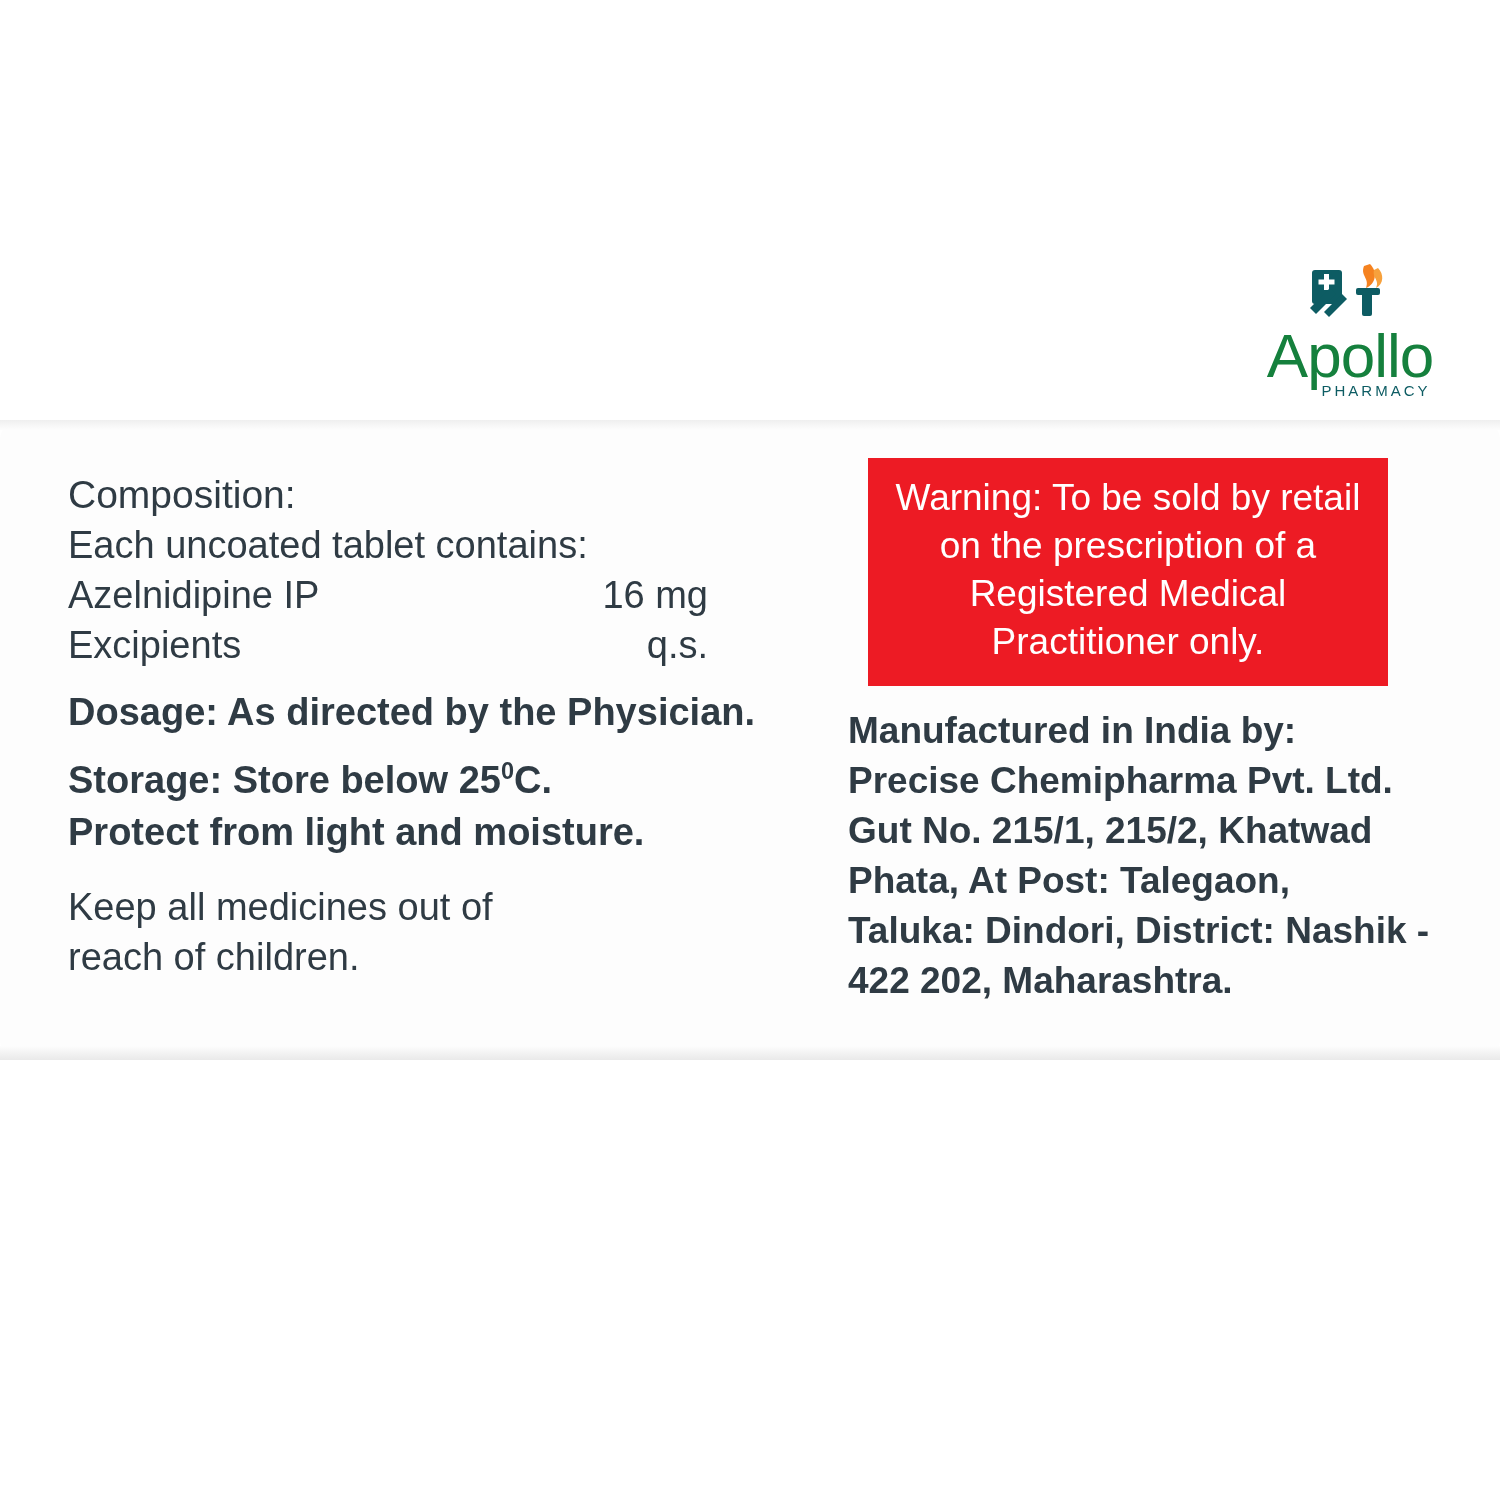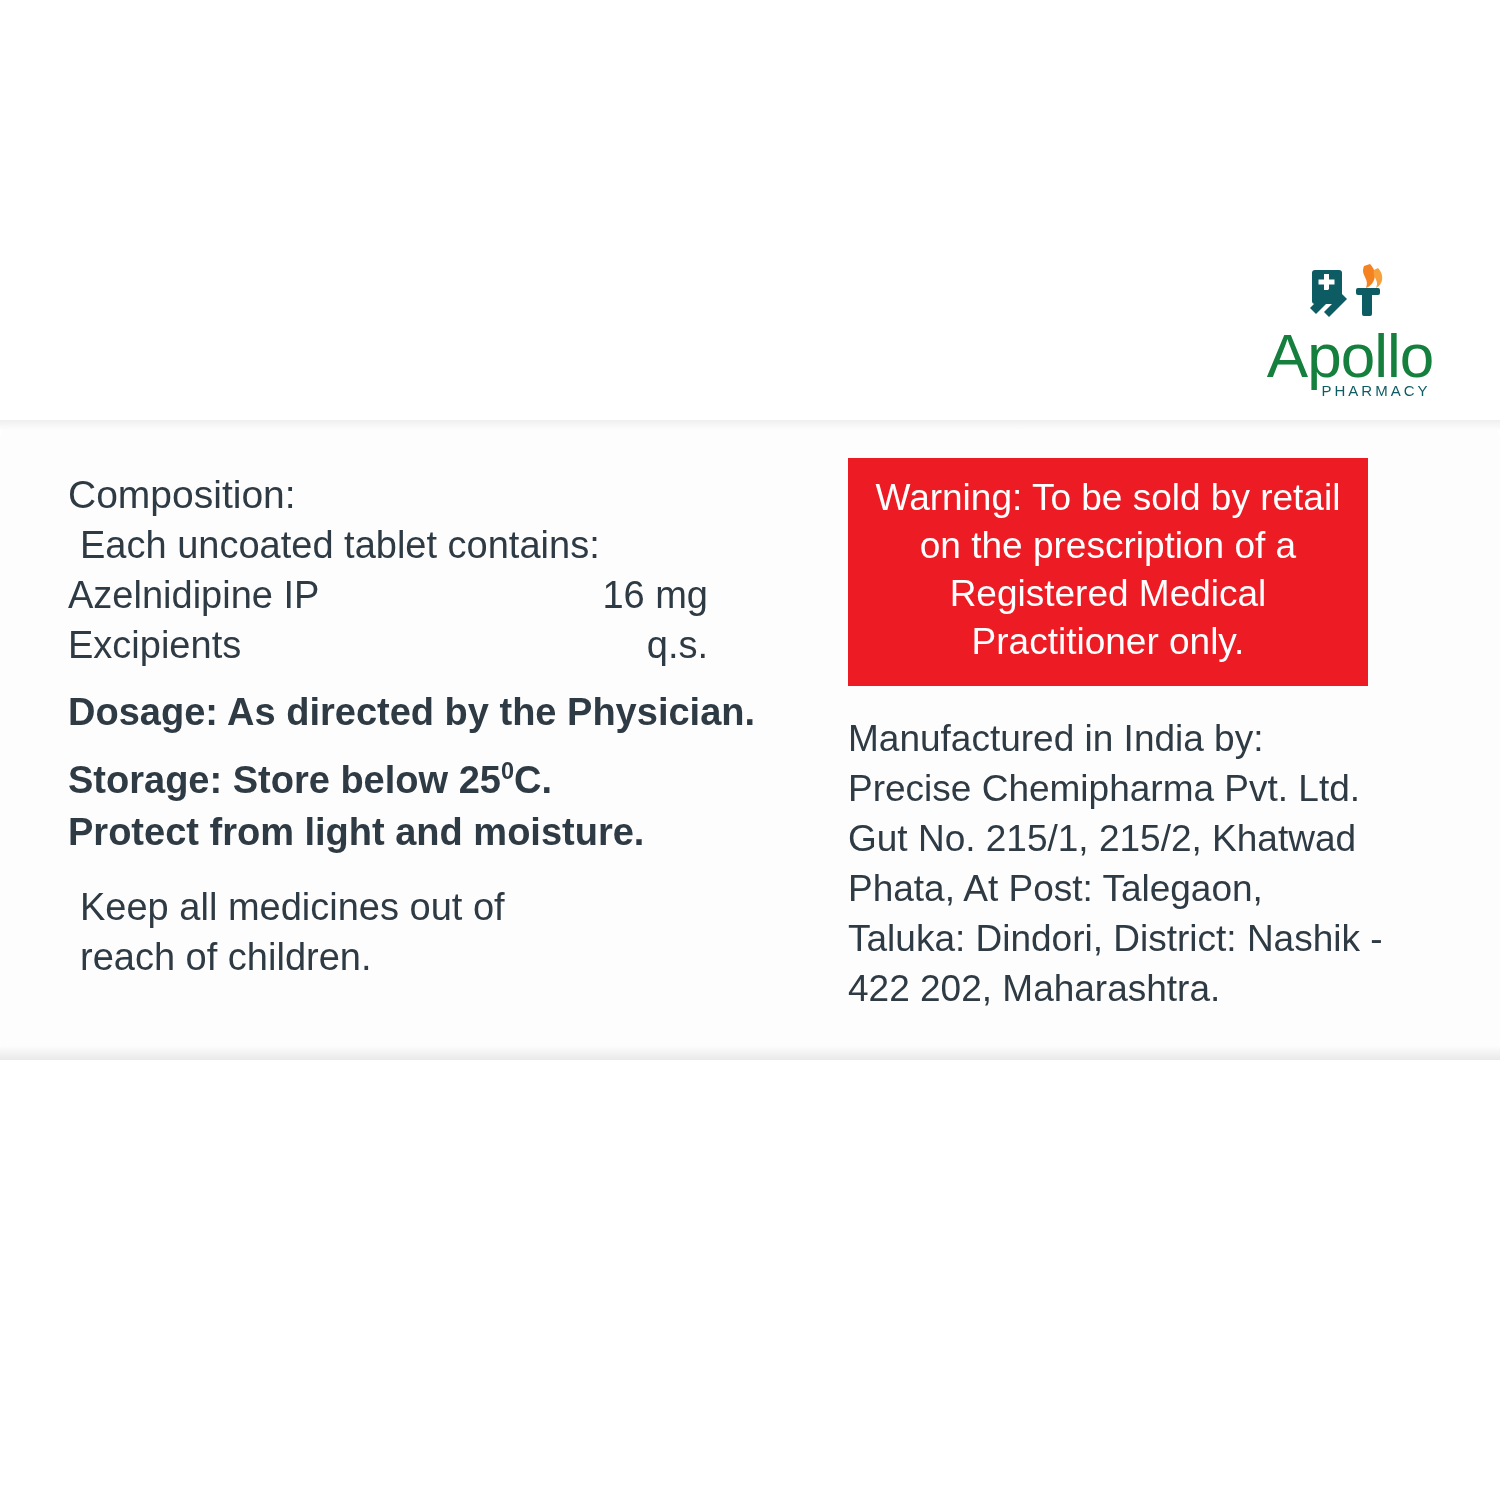--- a/index.html
+++ b/index.html
@@ -84,21 +84,20 @@
 
   .t-head {
     font-size: 39px;
     line-height: 50px;
     font-weight: 400;
   }
   .t-line {
     font-size: 38px;
     line-height: 50px;
     font-weight: 400;
-    margin-left: 12px;
   }
   .row {
     display: flex;
     font-size: 38px;
     line-height: 50px;
   }
   .row .k { width: 460px; }
   .row .v { text-align: right; width: 180px; }
 
   .t-bold {
@@ -113,26 +112,28 @@
 
   .warning-box {
     background: #ed1b24;
     color: #ffffff;
     padding: 16px 20px 20px 20px;
     text-align: center;
     font-size: 37px;
     line-height: 48px;
     width: 520px;
     box-sizing: border-box;
+    margin-left: 20px;
   }
 
   .mfg {
-    margin-top: 28px;
+    margin-top: 20px;
     font-size: 37px;
     line-height: 50px;
+    font-weight: bold;
   }
   .mfg div { white-space: pre; }
 
   sup.deg {
     font-size: 0.62em;
     vertical-align: super;
     line-height: 0;
   }
 </style>
 </head>

